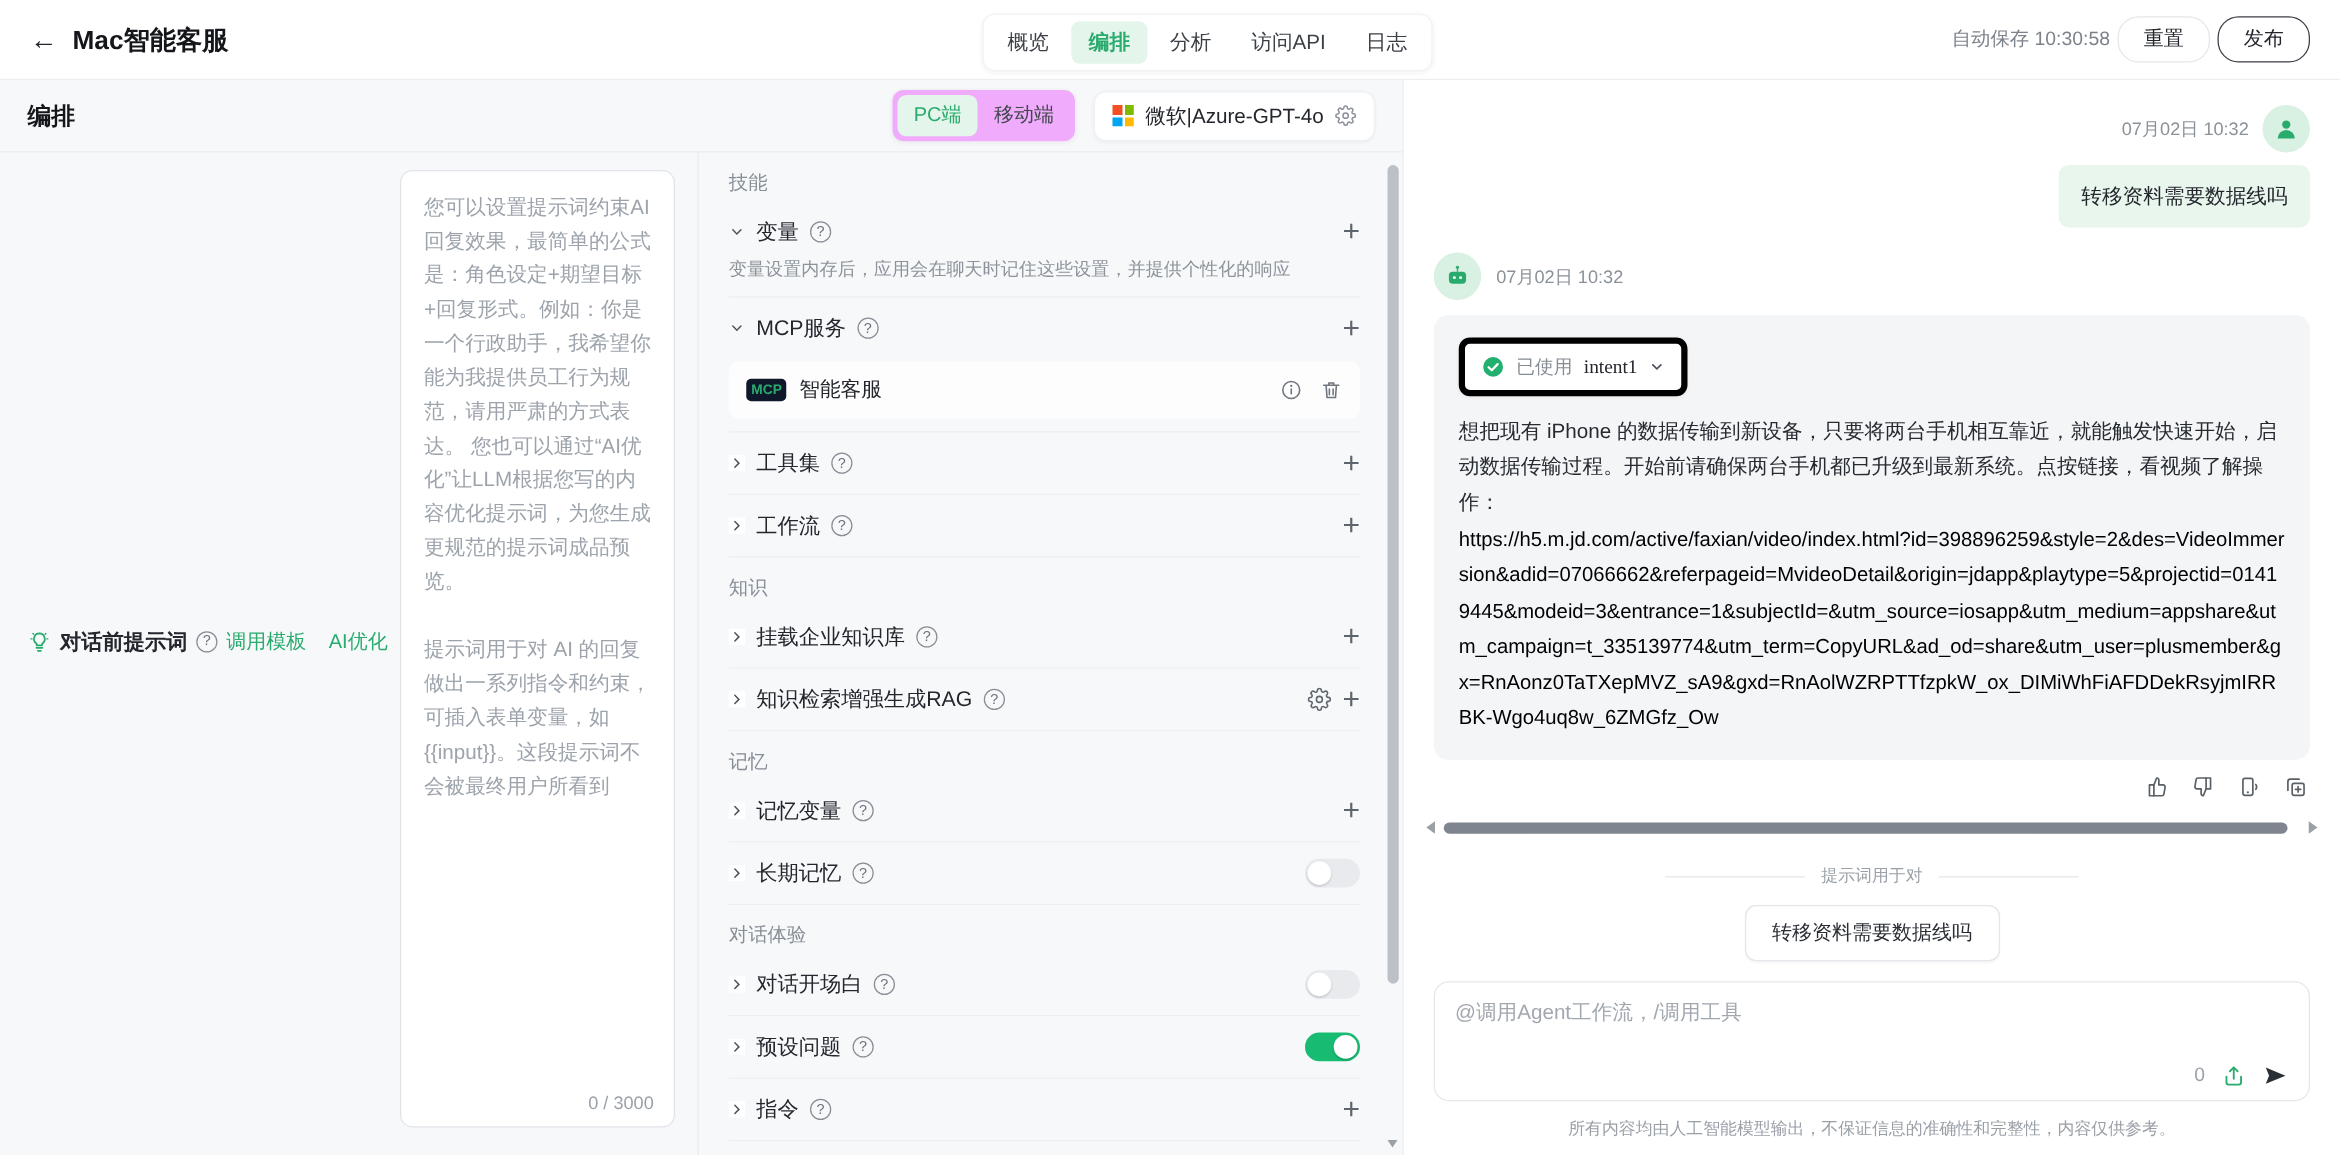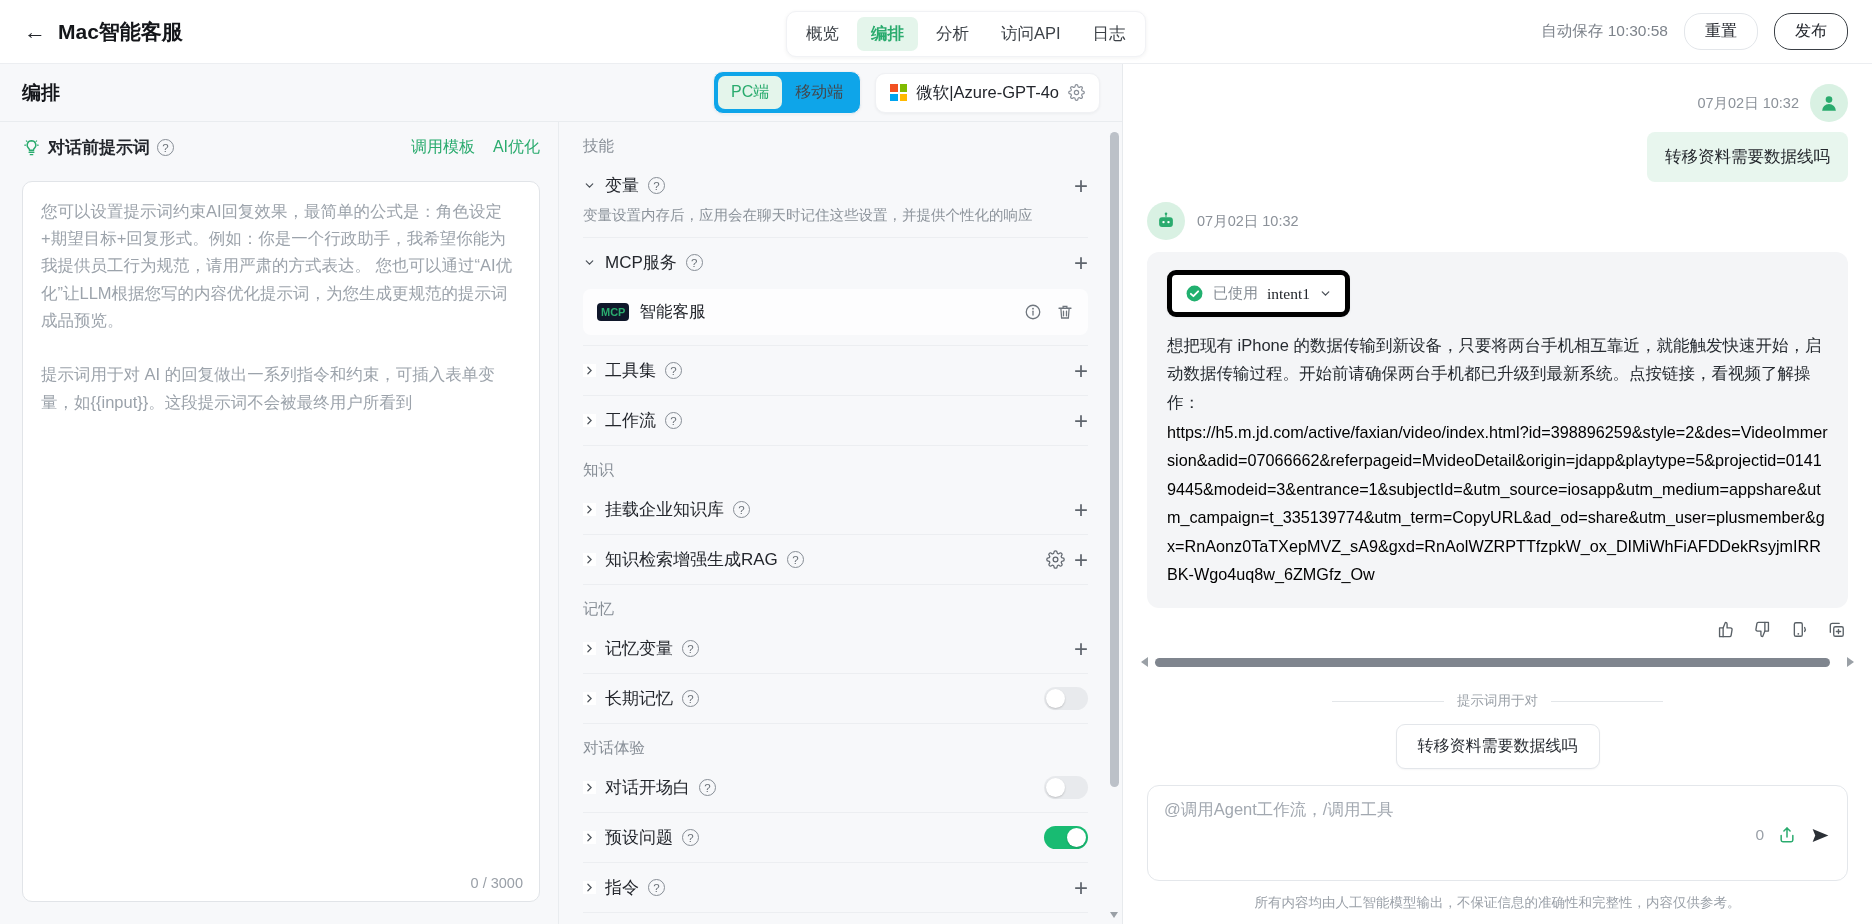--- a/index.html
+++ b/index.html
@@ -10,50 +10,50 @@
   
   .hdr { height:64px; background:#fff; border-bottom:1px solid #eceef1; display:flex; align-items:center;
     padding:0 24px; position:relative; flex:0 0 64px; z-index:5; }
   .hdr-left { display:flex; align-items:center; gap:12px; }
   .back { font-size:22px; color:#23262c; cursor:pointer; line-height:1; }
   .title { font-size:21px; font-weight:700; color:#14161a; }
   .tabs { position:absolute; left:786px; top:11px; display:flex; gap:4px; background:#fff;
     border:1px solid #f1f2f5; border-radius:10px; padding:5px; box-shadow:0 1px 4px rgba(20,30,40,.06); }
   .tab { padding:6px 14px; font-size:16.5px; color:#3c4147; border-radius:7px; cursor:pointer; white-space:nowrap; }
   .tab.active { background:#e4f5eb; color:#2aab6e; font-weight:700; }
-  .hdr-right { margin-left:auto; display:flex; align-items:center; gap:16px; }
+  .hdr-right { margin-left:auto; display:flex; align-items:center; gap:6px; }
   .autosave { font-size:15.5px; color:#7d838b; }
   .btn-pill { background:#fff; border-radius:17px; padding:7px 20px; font-size:16px; color:#23262c; cursor:pointer; }
   .btn-reset { border:1px solid #e3e6ea; }
   .btn-publish { border:1.5px solid #3a3f45; }
 
   
   .main { flex:1; display:flex; min-height:0; }
   .left { width:1123px; flex:0 0 1123px; background:#f7f8fa; display:flex; flex-direction:column; border-right:1px solid #e7eaed; }
   .right { flex:1; background:#fff; display:flex; flex-direction:column; min-height:0; }
 
   
   .subhdr { height:58px; flex:0 0 58px; display:flex; align-items:center; padding:0 22px; border-bottom:1px solid #e9ecef; }
   .subtitle { font-size:19px; font-weight:700; color:#14161a; }
   .sub-right { margin-left:auto; display:flex; align-items:center; gap:14px; }
-  .pill-group { background:#0ea5e9; border:1px solid #f0f1f4; border-radius:10px; padding:4px; display:flex;
+  .pill-group { background:#f0abfc; border:1px solid #f0f1f4; border-radius:10px; padding:4px; display:flex;
     box-shadow:0 1px 3px rgba(20,30,40,.05); }
   .dpill { padding:6px 13px; font-size:16px; color:#43484e; border-radius:7px; cursor:pointer; white-space:nowrap; }
   .dpill.active { background:#e4f5eb; color:#2aab6e; }
   .model { background:#fff; border:1px solid #f0f1f4; border-radius:10px; padding:8px 14px; display:flex;
     align-items:center; gap:9px; box-shadow:0 1px 3px rgba(20,30,40,.05); cursor:pointer; }
   .mslogo { width:17px; height:17px; display:grid; grid-template-columns:1fr 1fr; gap:2px; }
   .mslogo i { display:block; }
   .mslogo i:nth-child(1){background:#f25022;} .mslogo i:nth-child(2){background:#7fba00;}
   .mslogo i:nth-child(3){background:#00a4ef;} .mslogo i:nth-child(4){background:#ffb900;}
   .model-name { font-size:16.5px; color:#23262c; }
 
   
   .left-body { flex:1; display:flex; min-height:0; position:relative; }
-  .prompt-col { width:558px; flex:0 0 558px; padding:14px 18px 22px 22px; display:flex; flex-direction:column;gap:10px; }
+  .prompt-col { width:558px; flex:0 0 558px; padding:14px 18px 22px 22px; display:flex; flex-direction:row;gap:10px; }
   .vdiv { width:1px; background:#e9ecef; }
   .prompt-head { display:flex; align-items:center; gap:7px; margin-bottom:12px; }
   .prompt-title { font-size:17px; font-weight:700; color:#23262c; }
   .qmark { width:17px; height:17px; border:1.2px solid #878e96; color:#697077; border-radius:50%; font-size:11.5px;
     display:inline-flex; align-items:center; justify-content:center; flex:0 0 auto; }
   .prompt-links { margin-left:auto; display:flex; gap:18px; }
   .glink { color:#2aab6e; font-size:16px; cursor:pointer; }
   .prompt-box { flex:1; position:relative; background:#fff; border:1px solid #e1e4e8; border-radius:10px; }
   .prompt-box textarea { width:100%; height:100%; border:none; outline:none; resize:none; background:transparent;
     padding:16px 18px; font-size:16.5px; line-height:1.65; color:#23262c; font-family:inherit; }
@@ -128,21 +128,21 @@
   .hthumb { position:absolute; left:0; top:0; height:9px; width:98.5%; background:#7f858e; border-radius:5px; }
 
   .hint-row { display:flex; align-items:center; justify-content:center; gap:13px; margin-top:22px; }
   .hint-line { width:112px; height:1px; background:#e3e6e9; }
   .hint-text { font-size:13.5px; color:#9ba1a8; }
   .sugg-row { display:flex; justify-content:center; margin-top:14px; }
   .sugg-btn { background:#fff; border:1px solid #e3e6ea; border-radius:9px; padding:11px 21px; font-size:16px;
     color:#2a2e34; cursor:pointer; box-shadow:0 1px 2px rgba(20,30,40,.04); }
 
   .input-card { margin:16px 24px 0; border:1px solid #e4e7eb; border-radius:12px; background:#fff;
-    padding:13px 16px 9px; height:96px; display:flex; flex-direction:row; }
+    padding:13px 16px 9px; height:96px; display:flex; flex-direction:column; }
   .input-card textarea { flex:1; border:none; outline:none; resize:none; font-size:16.5px; color:#23262c;
     font-family:inherit; background:transparent; }
   .input-card textarea::placeholder { color:#a2a8b0; }
   .input-tools { display:flex; align-items:center; justify-content:flex-end; gap:13px; }
   .char-count { font-size:15.5px; color:#9aa0a8; }
   .upload-ic { width:20px; height:20px; color:#2aab6e; cursor:pointer; }
   .send-ic { width:21px; height:21px; color:#2b3036; cursor:pointer; }
   .disclaimer { text-align:center; font-size:13.5px; color:#9aa0a8; padding:13px 0 12px; }
 
   .lamp { width:19px; height:19px; color:#2aab6e; }

